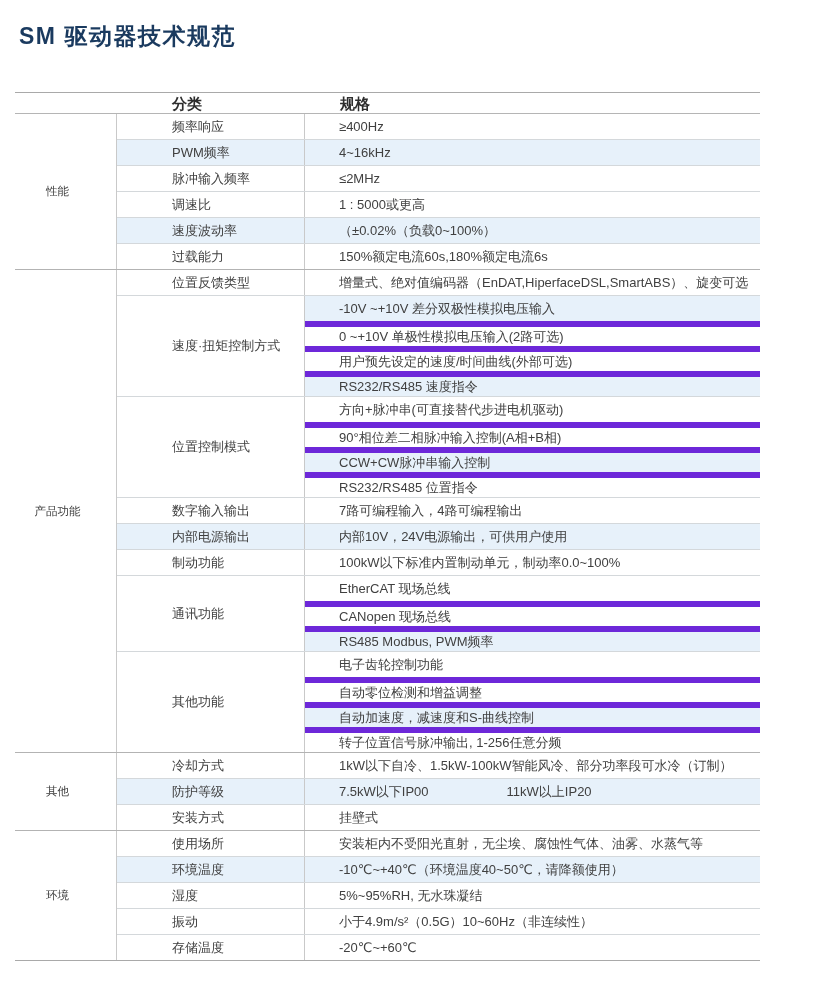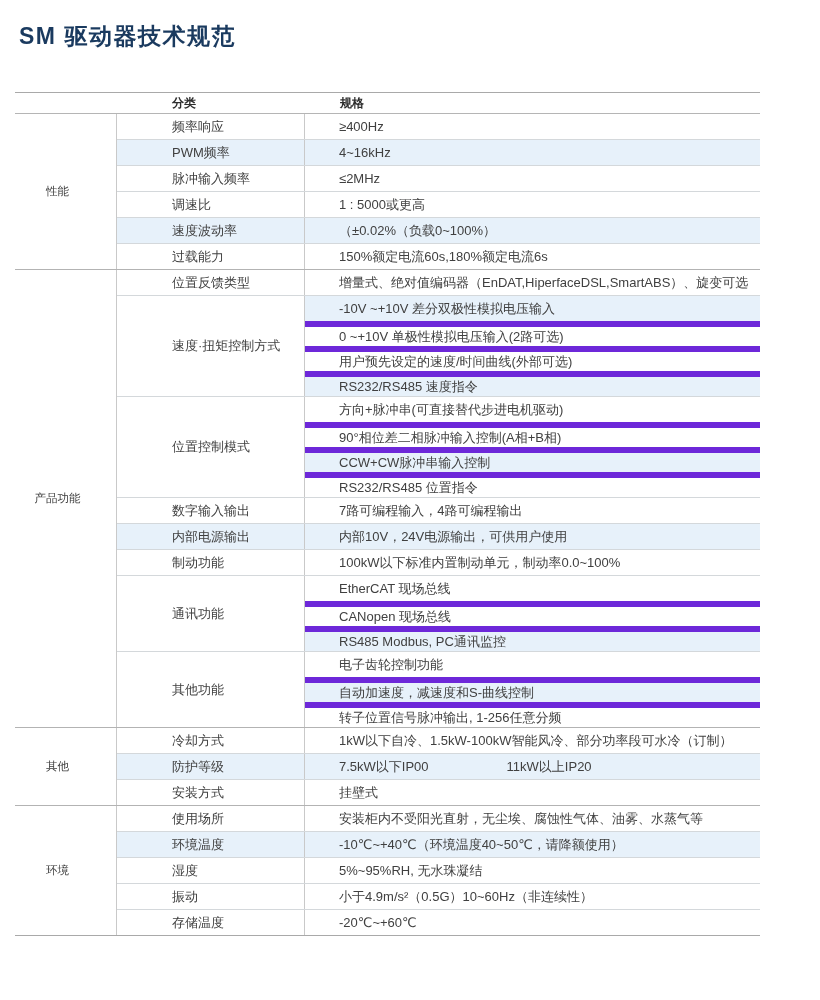--- a/index.html
+++ b/index.html
@@ -17,21 +17,21 @@
   .spec-table {
     position:absolute; left:15px; top:92px; width:745px;
     border-top:1px solid #a9a9a9; border-bottom:1px solid #a9a9a9;
     font-size:13px; color:#404040;
   }
   .thead {
     position:relative; height:20px;
     border-bottom:1px solid #b5b5b5;
     font-weight:bold; color:#2d2d2d;
   }
-  .thead .th { position:absolute; top:2px; font-size:12px; }
+  .thead .th { position:absolute; top:2px; font-size:15px; }
   .th-cat  { left:157px; }
   .th-spec { left:325px; }
   .section { display:flex; }
   .section + .section { border-top:1px solid #b3b3b3; }
   .sec-cat {
     width:102px; box-sizing:border-box; flex:0 0 102px;
     display:flex; align-items:center; justify-content:center;
     padding-right:16px;
     font-size:11.5px; color:#3d3d3d;
     border-right:1px solid #c9c9c9;
@@ -159,27 +159,28 @@
             <div class="g-label">制动功能</div>
             <div class="g-specs">
               <div class="spec-row">100kW以下标准内置制动单元，制动率0.0~100%</div>
             </div>
           </div>
           <div class="group">
             <div class="g-label">通讯功能</div>
             <div class="g-specs">
               <div class="spec-row">EtherCAT 现场总线</div>
               <div class="spec-row">CANopen 现场总线</div>
-              <div class="spec-row shaded">RS485 Modbus, PC通讯监控</div>
+              <div class="spec-row shaded">RS485 Modbus, PWM频率</div>
             </div>
           </div>
           <div class="group">
             <div class="g-label">其他功能</div>
             <div class="g-specs">
               <div class="spec-row">电子齿轮控制功能</div>
+              <div class="spec-row">自动零位检测和增益调整</div>
               <div class="spec-row shaded">自动加速度，减速度和S-曲线控制</div>
               <div class="spec-row">转子位置信号脉冲输出, 1-256任意分频</div>
             </div>
           </div>
         </div>
       </div>
       <div class="section">
         <div class="sec-cat">其他</div>
         <div class="sec-body">
           <div class="group">

